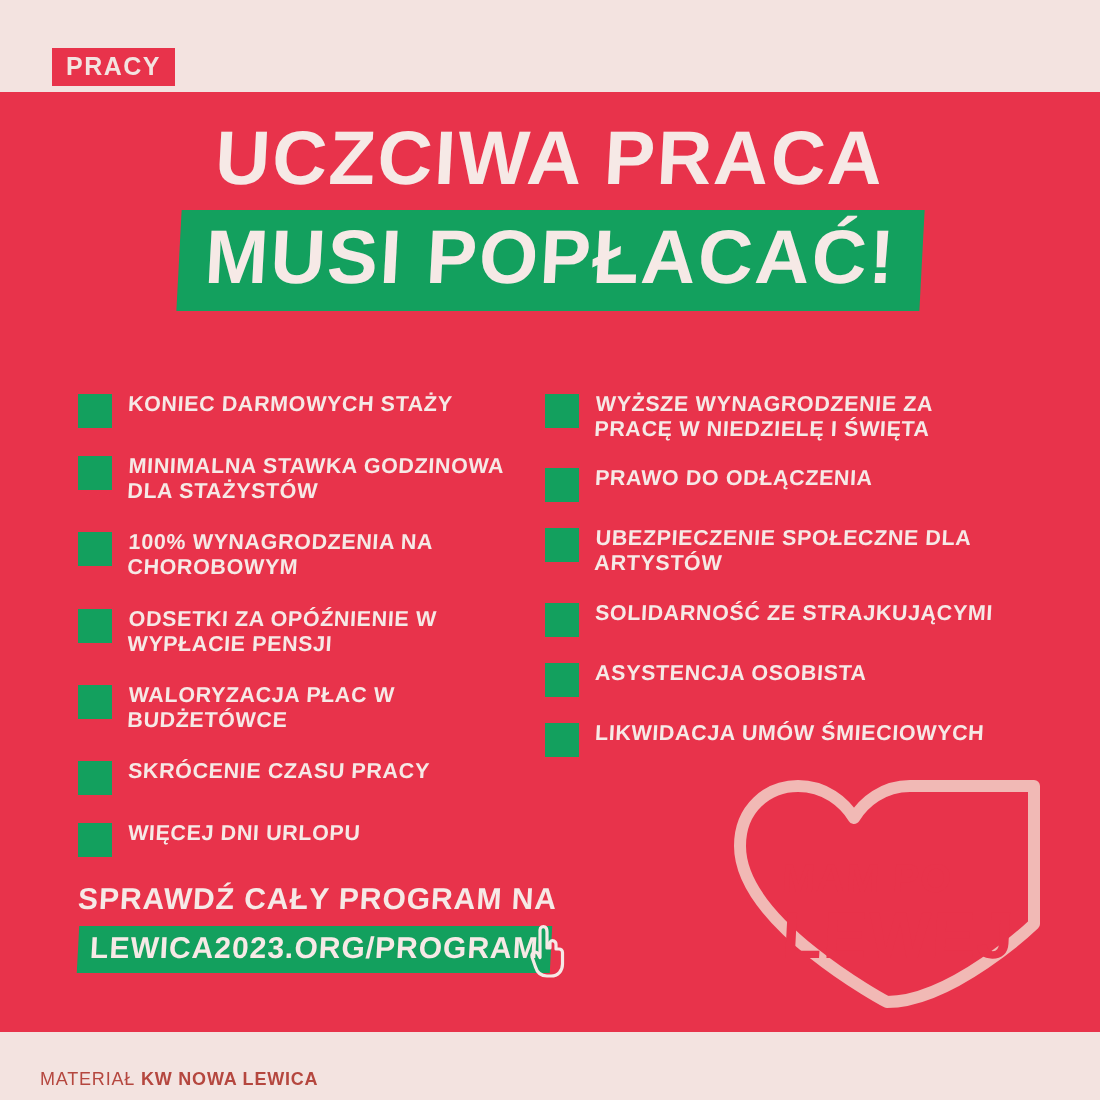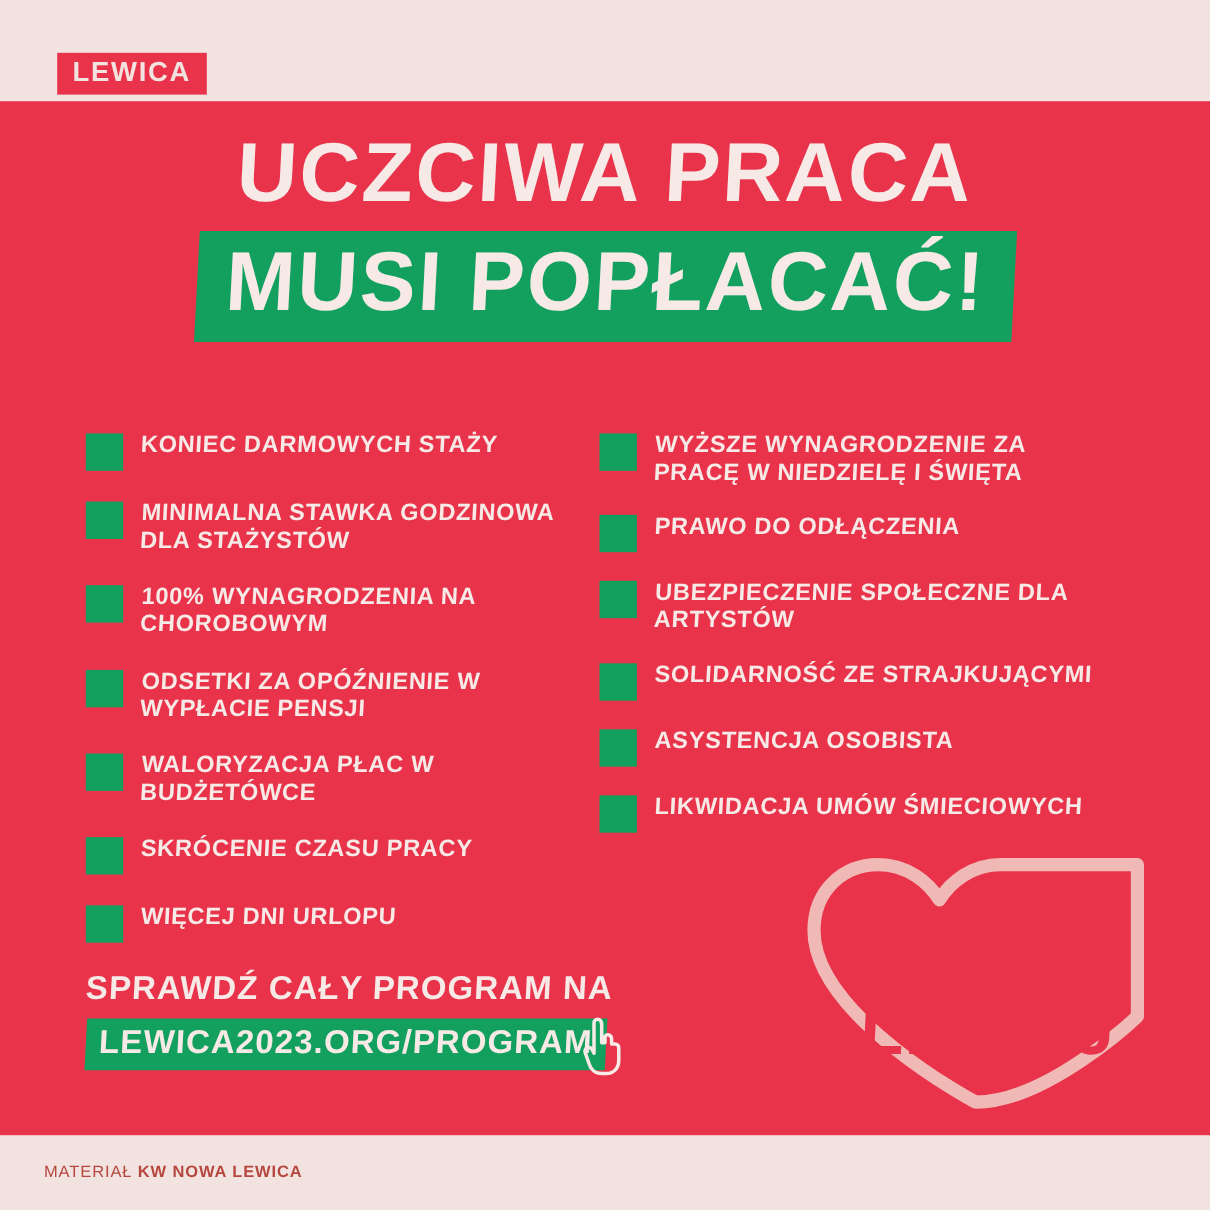--- a/index.html
+++ b/index.html
@@ -193,35 +193,35 @@
     letter-spacing: 1px;
     display: block;
     margin-top: 4px;
     transform: skewX(-3deg);
   }
 
   
   .footer {
     position: absolute;
     left: 40px;
-    bottom: 26px;
+    bottom: 10px;
     color: #c0392f;
-    font-size: 15px;
+    font-size: 18px;
     letter-spacing: 0.8px;
   }
   .footer .normal { font-weight: normal; color: #b5473f; }
   .footer .bold { font-weight: bold; color: #b5473f; }
 </style>
 </head>
 <body>
 
 <div class="poster">
 
   <div class="logo-bar">
-    <span>LEWICA</span>
+    <span>PRACY</span>
   </div>
 
   <div class="red-panel">
 
     <div class="headline">
       <div class="headline-l1">UCZCIWA PRACA</div>
       <div class="headline-l2-wrap">
         <span class="headline-l2">MUSI POPŁACAĆ!</span>
       </div>
     </div>

